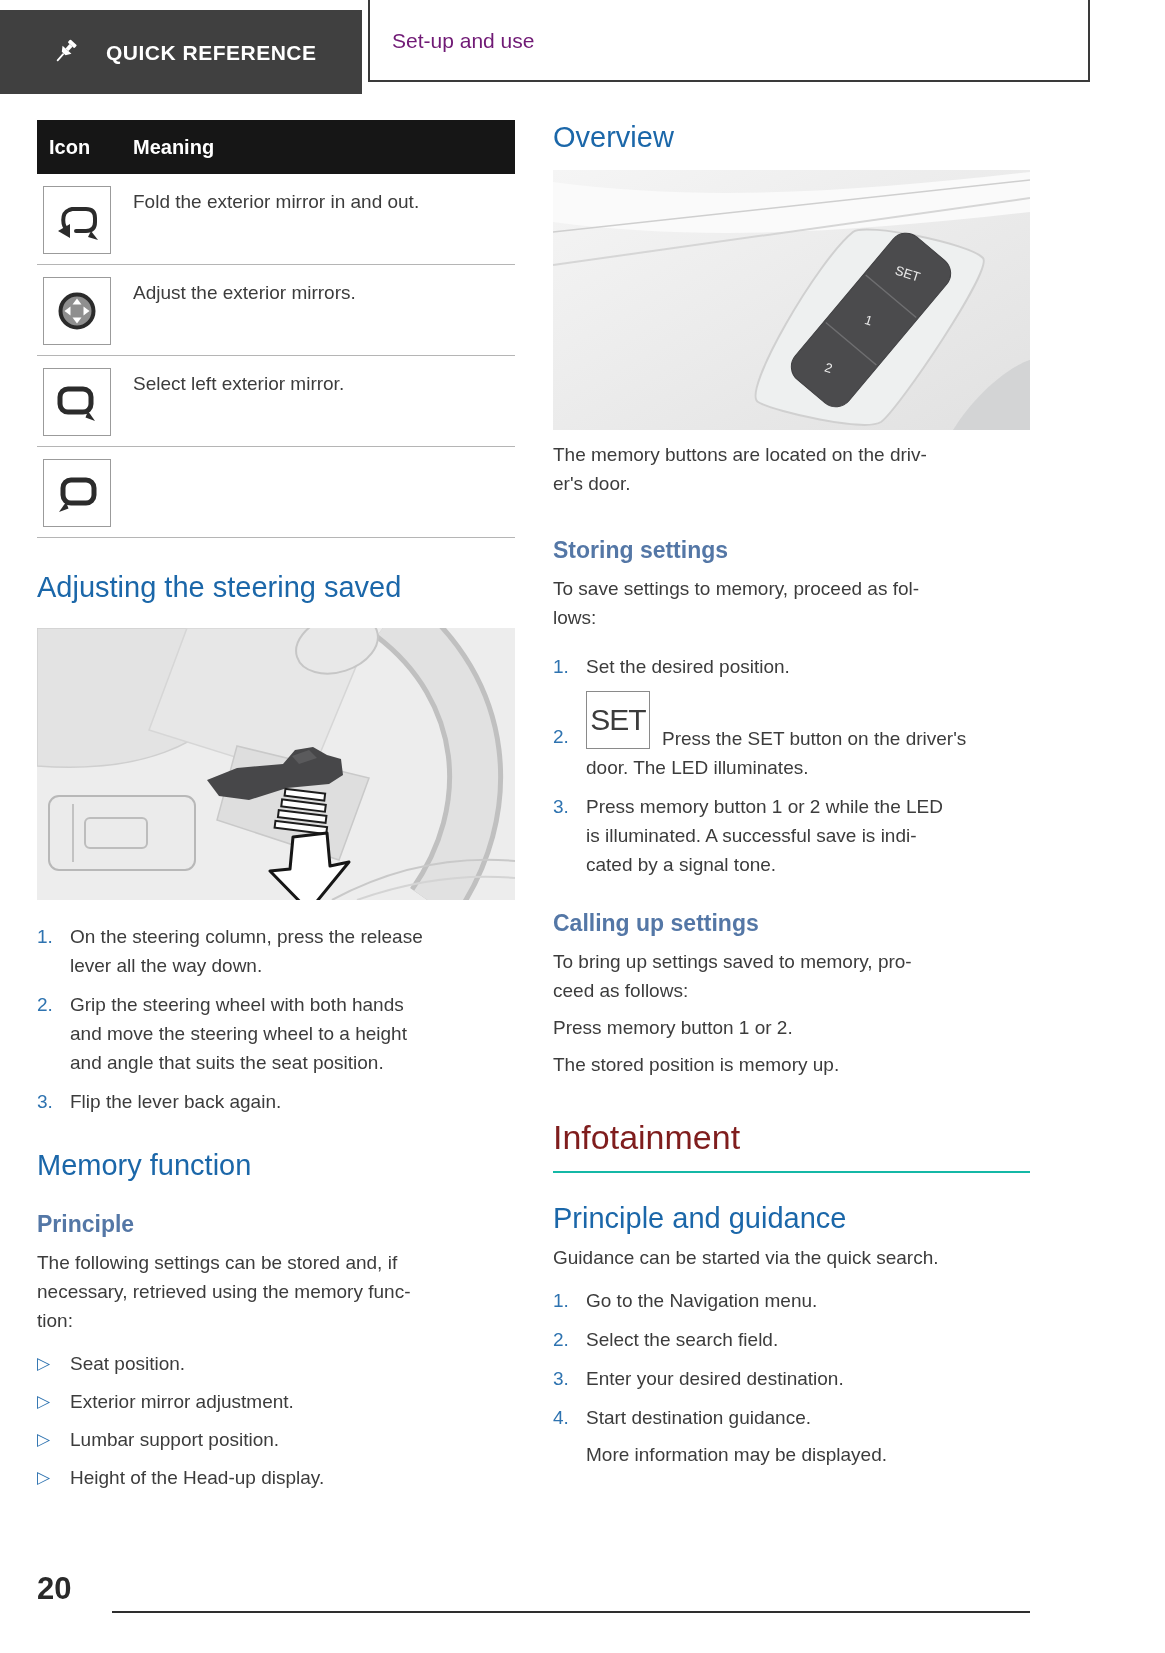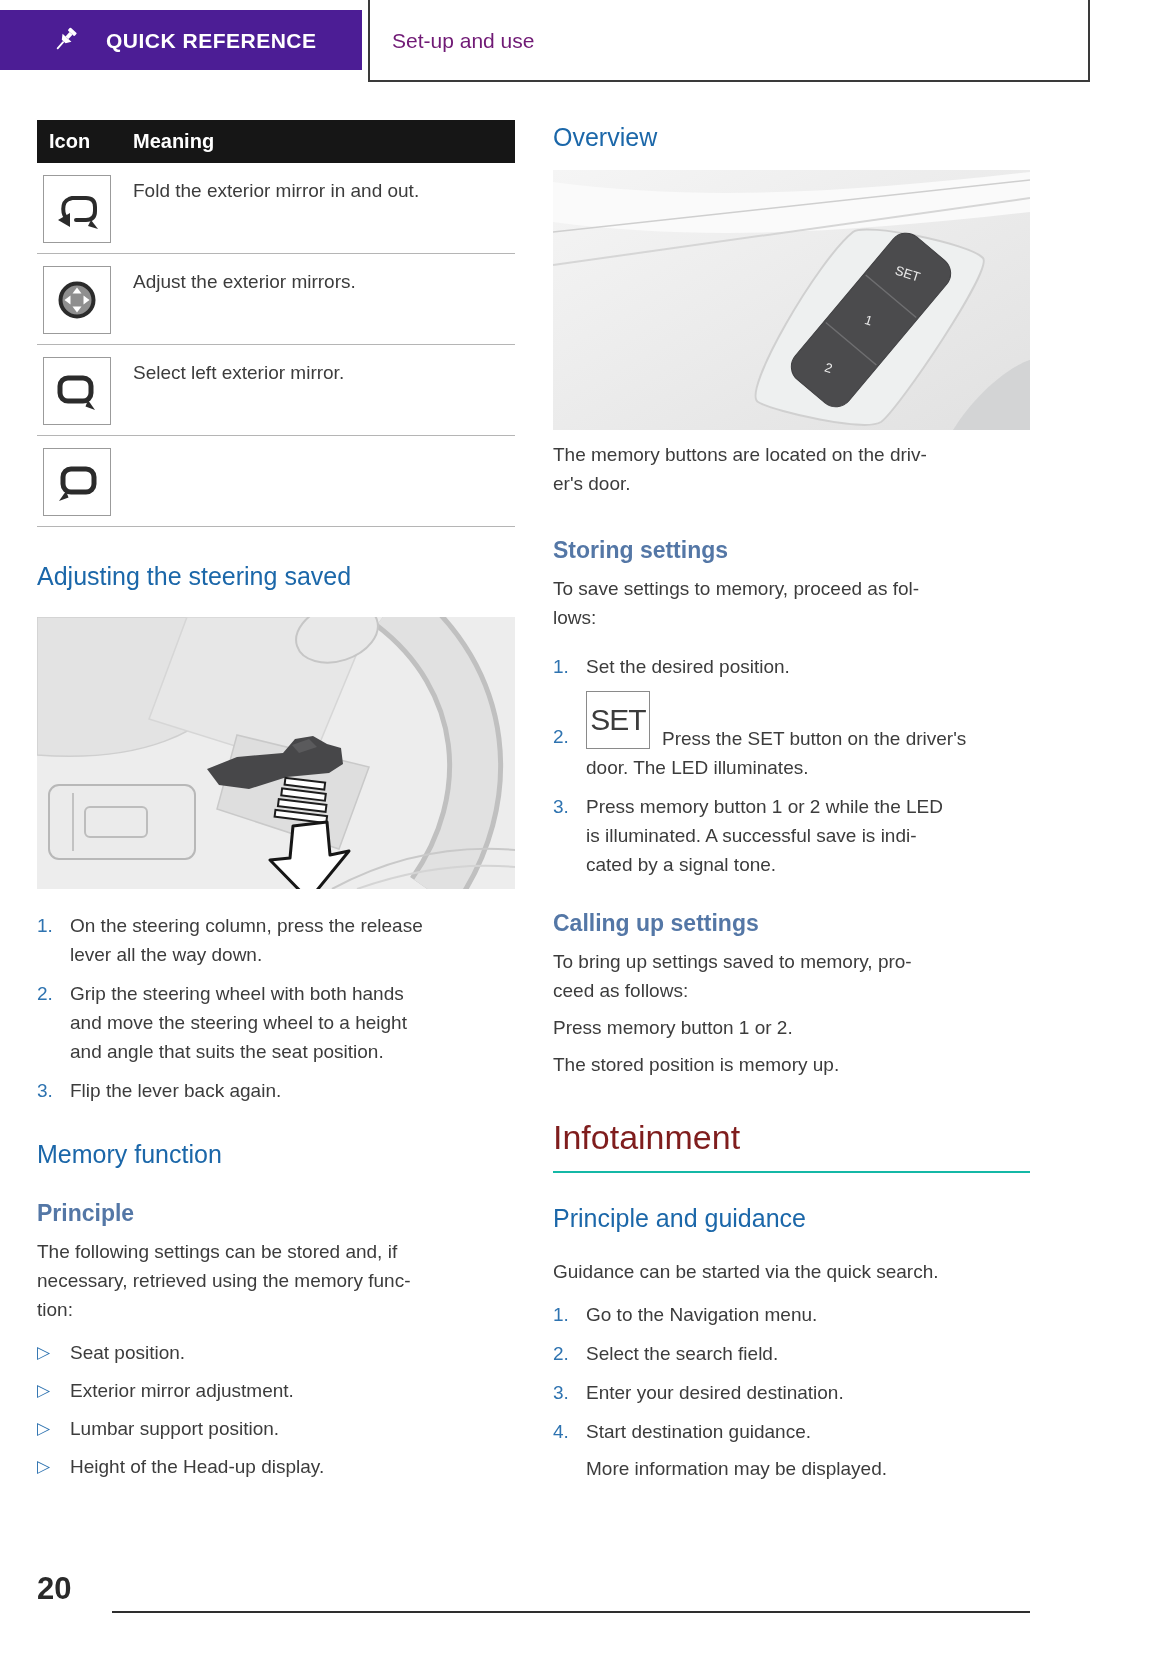--- a/index.html
+++ b/index.html
@@ -2,43 +2,43 @@
 <html><head>
 <meta charset="utf-8">
 <style>
   html,body{margin:0;padding:0;background:#ffffff;}
   .page{
     position:relative;width:1165px;height:1653px;background:#ffffff;overflow:hidden;
     font-family:"Liberation Sans",sans-serif;color:#3c3c3c;font-size:19px;line-height:29px;
   }
   
   .header-bar{
-    position:absolute;left:0;top:10px;width:362px;height:60px;background:#4c1d95;
+    position:absolute;left:0;top:10px;width:362px;height:84px;background:#404040;
     display:flex;align-items:center;
   }
   .header-bar .pin{margin-left:50px;width:30px;height:30px;flex:none;}
   .header-bar .hlabel{margin-left:26px;color:#ffffff;font-weight:bold;font-size:21px;letter-spacing:.5px;}
   .chapter-box{
     position:absolute;left:368px;top:0;width:722px;height:82px;box-sizing:border-box;
     border:2px solid #3a3a3a;border-top:none;background:#fff;
     display:flex;align-items:center;padding-left:22px;font-size:21px;color:#701a75;
   }
   
   .col-left{position:absolute;left:37px;top:120px;width:478px;}
   .col-right{position:absolute;left:553px;top:118px;width:477px;}
   
-  .t-head{background:#161616;color:#fff;height:43px;display:flex;align-items:center;font-weight:bold;font-size:20px;}
+  .t-head{background:#161616;color:#fff;height:54px;display:flex;align-items:center;font-weight:bold;font-size:20px;}
   .th-icon{margin-left:12px;width:84px;flex:none;}
   .t-row{display:flex;padding:12px 0 10px;}
   .icon-box{width:66px;height:66px;box-sizing:content-box;border:1px solid #9b9b9b;background:#fff;
     margin-left:6px;flex:none;display:flex;align-items:center;justify-content:center;}
   .t-meaning{margin-left:22px;padding-top:1px;}
   .t-divider{border-top:1px solid #b5b5b5;height:0;}
   
-  .h-section{color:#1b67a9;font-size:25px;line-height:38px;font-weight:400;margin:0;}
+  .h-section{color:#1b67a9;font-size:29px;line-height:38px;font-weight:400;margin:0;}
   .h-sub{color:#5477a6;font-size:23px;line-height:32px;font-weight:600;margin:0;}
   .h-chapter{color:#7f1d1d;font-size:34px;line-height:44px;font-weight:400;margin:0;
     border-bottom:2px solid #14b8a6;padding-bottom:12px;}
   
   .para{margin:0;white-space:pre-line;}
   .step{display:flex;margin-bottom:10px;}
   .num{width:33px;flex:none;color:#2e73b0;}
   .step-text{white-space:pre-line;}
   .bullet{display:flex;margin-bottom:9px;}
   .bullet-marker{width:33px;flex:none;color:#2e73b0;font-size:17px;}
@@ -261,21 +261,21 @@
 
     <h3 class="h-sub mt28">Calling up settings</h3>
     <p class="para mt8">To bring up settings saved to memory, pro-
 ceed as follows:</p>
     <p class="para mt8">Press memory button 1 or 2.</p>
     <p class="para mt8">The stored position is memory up.</p>
 
     <h1 class="h-chapter mt36">Infotainment</h1>
 
     <h2 class="h-section mt26">Principle and guidance</h2>
-    <p class="para" style="margin-top:20px">Guidance can be started via the quick search.</p>
+    <p class="para" style="margin-top:6px">Guidance can be started via the quick search.</p>
 
     <div class="mt14">
       <div class="step">
         <span class="num">1.</span>
         <span class="step-text">Go to the Navigation menu.</span>
       </div>
       <div class="step">
         <span class="num">2.</span>
         <span class="step-text">Select the search field.</span>
       </div>

